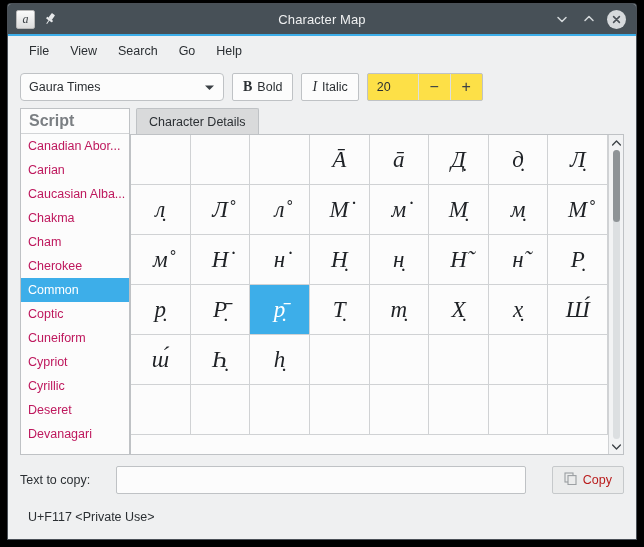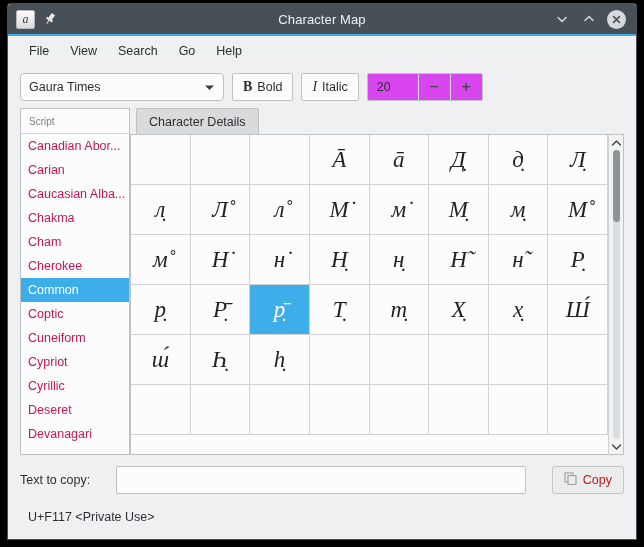--- a/index.html
+++ b/index.html
@@ -83,21 +83,21 @@
     display: flex; align-items: center; gap: 5px;
     font-size: 12.5px; color: #2b2f33; cursor: pointer;
   }
   .tbtn .gly {
     font-family: "Liberation Serif", serif; font-size: 14px; color: #2b2f33;
   }
   .tbtn .gly.b { font-weight: bold; }
   .tbtn .gly.i { font-style: italic; }
   .spin {
     height: 28px; display:flex; align-items: stretch;
-    border: 1px solid #bfc2c5; border-radius: 2px; background: #d946ef;
+    border: 1px solid #bfc2c5; border-radius: 2px; background: #fde047;
   }
   .spin .val {
     width: 50px; display:flex; align-items:center; padding-left: 9px;
     font-size: 12.5px; color: #2b2f33;
   }
   .spin .sbtn {
     width: 32px; display:flex; align-items:center; justify-content:center;
     border-left: 1px solid #dcdfe1; font-size: 16px; color: #3b4045; cursor: pointer;
   }
 
@@ -116,21 +116,21 @@
     background: #fcfcfc;
     border: 1px solid #bfc2c5;
     display: flex; flex-direction: column;
     overflow: hidden;
   }
   .sb-header {
     height: 25px; flex: 0 0 auto;
     background: #fcfcfc;
     border-bottom: 1px solid #d2d4d6;
     display: flex; align-items: center; padding-left: 8px;
-    font-size: 10px; font-weight: normal; color: #7b7f83;
+    font-size: 16px; font-weight: bold; color: #7b7f83;
   }
   .sb-list { flex: 1 1 auto; overflow: hidden; }
   .sb-item {
     height: 24px; display:flex; align-items:center;
     padding-left: 7px; font-size: 12.5px; color: #be185d;
     white-space: nowrap; cursor: pointer;
   }
   .sb-item.sel { background: #3daee9; color: #ffffff; }
 
   

